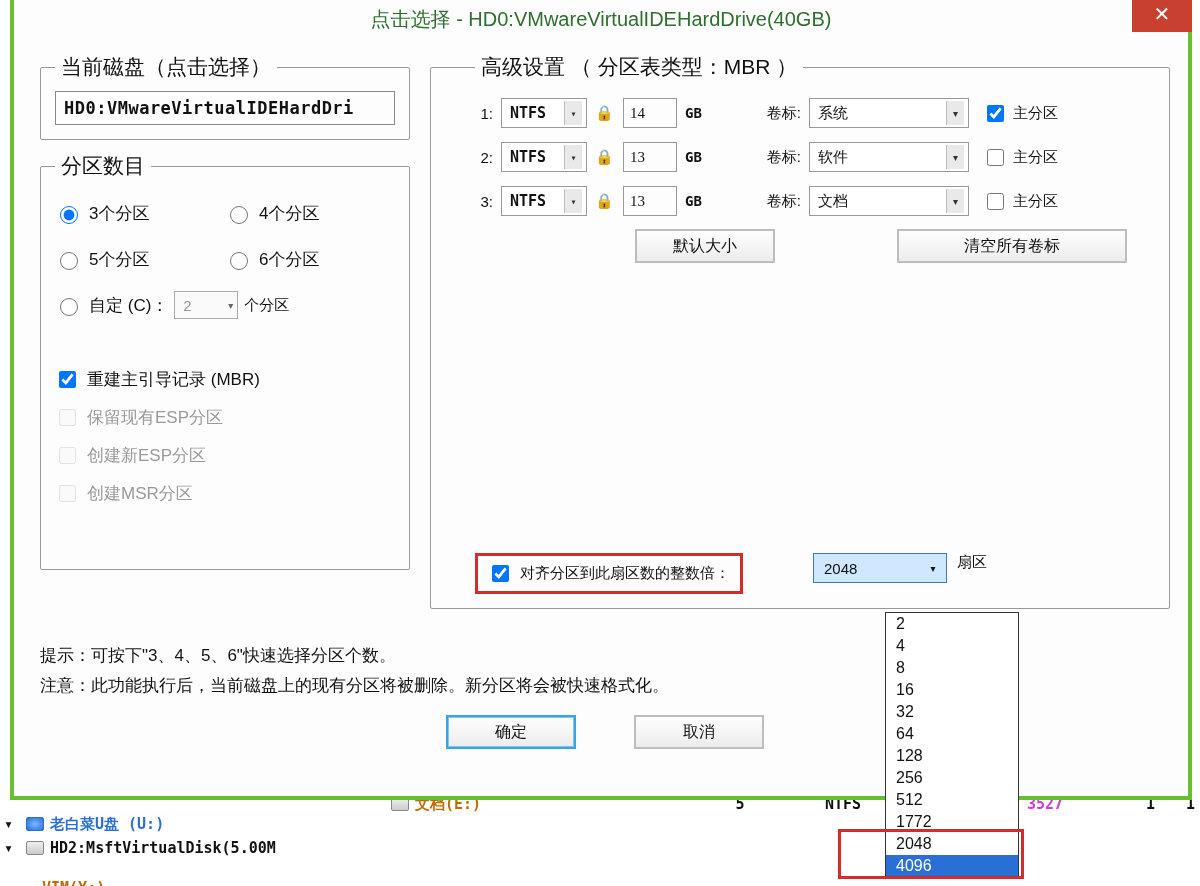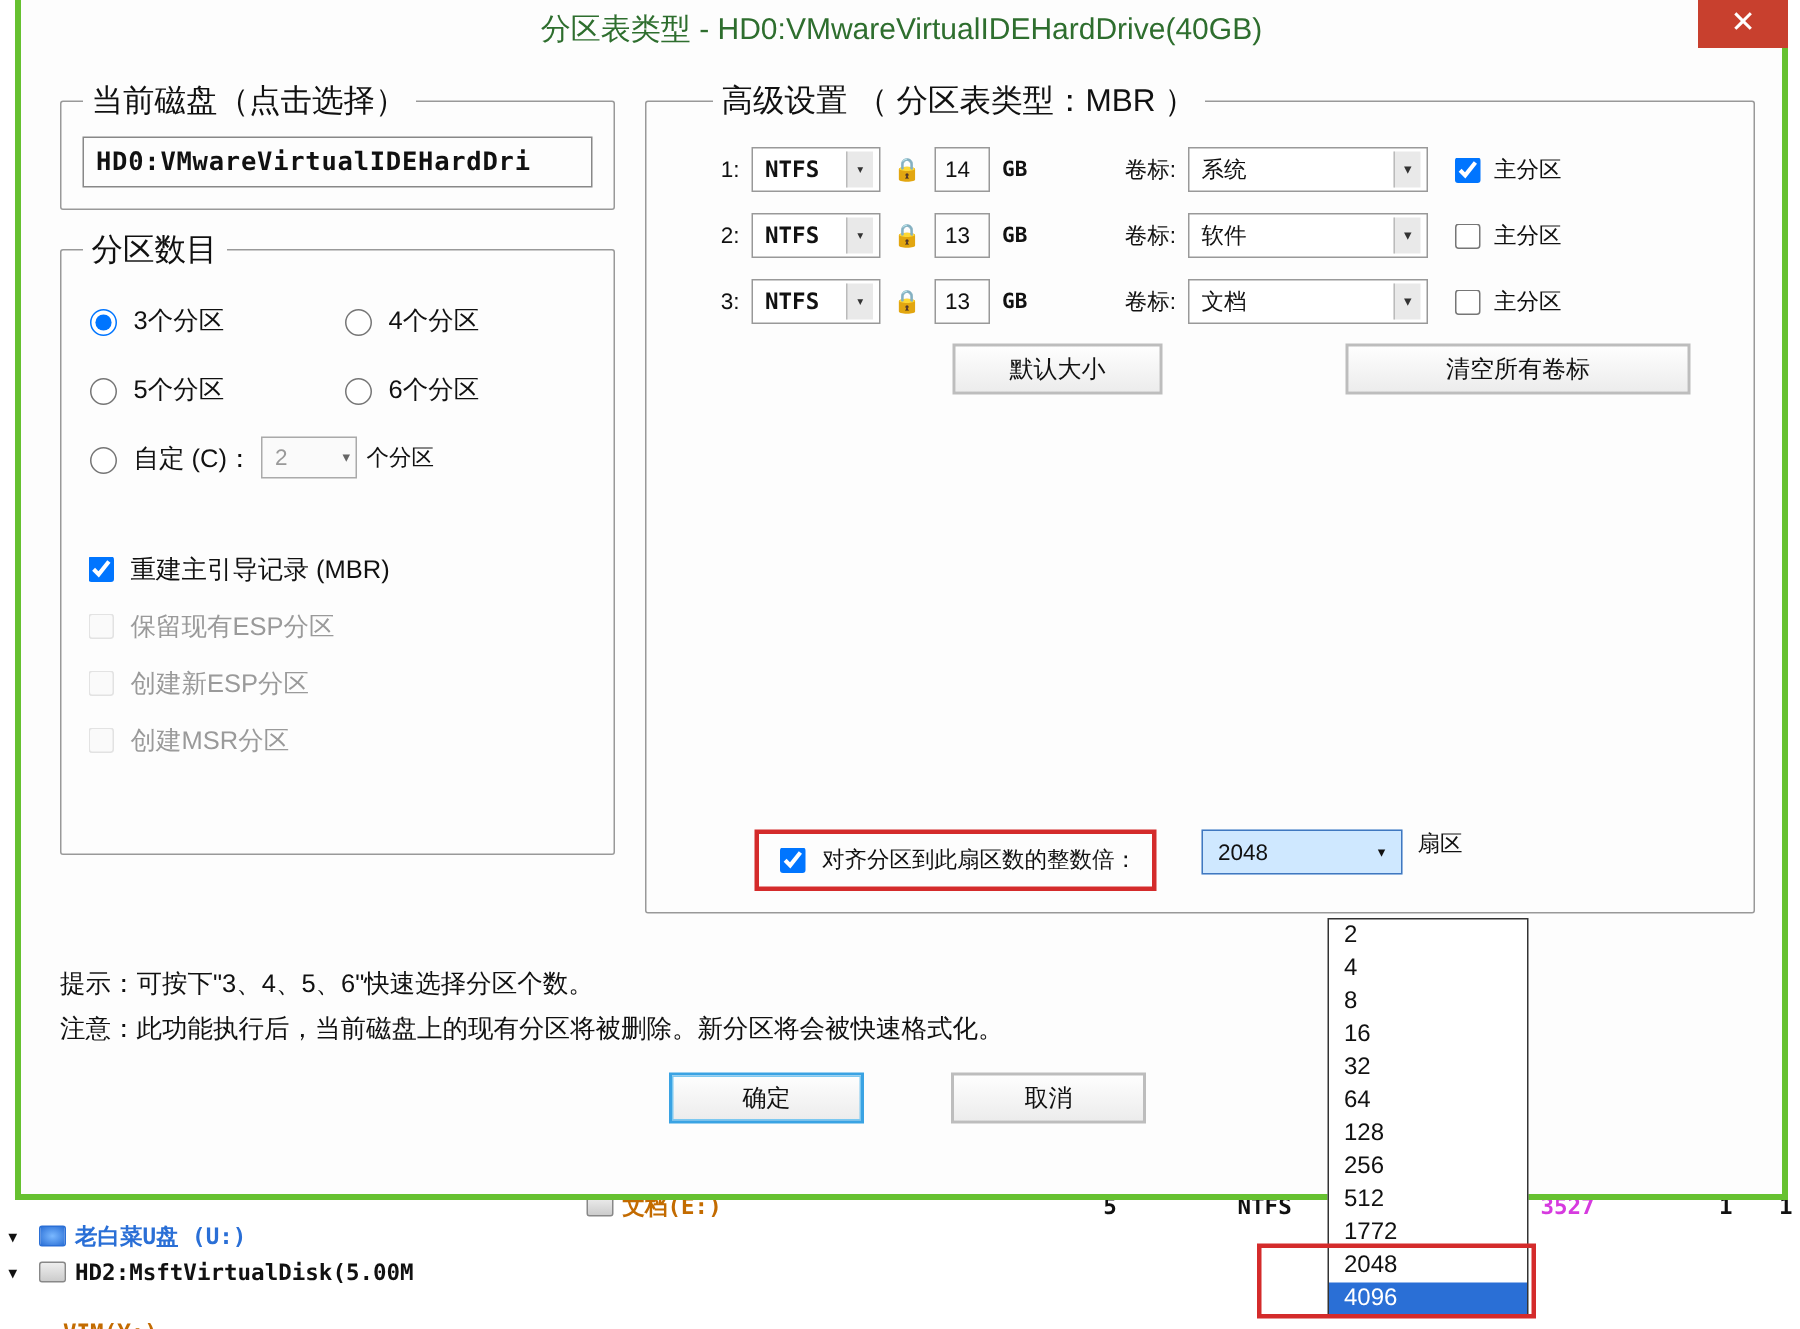--- a/index.html
+++ b/index.html
@@ -94,42 +94,42 @@
     display:inline-flex; align-items:center; justify-content:space-between;
     padding:0 4px 0 8px;
   }
   .select { width:86px; font-family:"SimSun",monospace; font-weight:bold; }
   .select .arrow, .combo .arrow {
     width:18px; height:24px; background:#e9e9e9; border-left:1px solid #bbb;
     display:flex;align-items:center;justify-content:center;font-size:10px;color:#333;
   }
   .lock { width:20px; display:inline-flex; justify-content:center; }
   .size-in {
-    width:37px; height:30px; border:1px solid #999; padding:0 6px;
-    display:inline-flex; align-items:center; font-family:Liberation Sans, sans-serif;
+    width:54px; height:30px; border:1px solid #999; padding:0 6px;
+    display:inline-flex; align-items:center; font-family:Liberation Serif, serif;
   }
   .gb { width:30px; font-family:"SimSun",monospace; font-weight:bold; font-size:14px; }
   .lbl { width:50px; text-align:right; margin-left:28px; }
   .combo { width:160px; }
   .chk-inline { display:inline-flex; align-items:center; gap:6px; margin-left:6px; }
   .chk-inline input{width:17px;height:17px;}
 
   .btn {
     height:34px; border:2px solid #bdbdbd; background:linear-gradient(#fefefe,#ececec);
     display:inline-flex; align-items:center; justify-content:center;
     font-size:16px; padding:0 14px; cursor:pointer;
   }
   .btn.focus { border-color:#3aa3e3; box-shadow: inset 0 0 0 1px #7cc8f0; }
   .btn-row { display:flex; gap:30px; margin-top:6px; }
   .btn.med { width:140px; }
   .align-box {
     border:3px solid #d42b2b; padding:6px 10px; display:inline-flex; align-items:center;
     gap:8px;
   }
-  .align-wrap { margin-top:86px; display:flex; align-items:flex-start; gap:30px;margin-left:28px; }
+  .align-wrap { margin-top:86px; display:flex; align-items:flex-start; gap:70px; }
   .sector-select {
     width:134px; height:30px; border:1px solid #4078c0;
     background:#cfe8ff; display:flex; align-items:center; justify-content:space-between;
     padding:0 4px 0 10px;
   }
   .sector-select .arrow{width:18px;height:24px;display:flex;align-items:center;justify-content:center;font-size:10px;}
   .dropdown {
     position:absolute; width:134px; border:1px solid #333; background:#fff;
     font-size:16px;
   }
@@ -174,21 +174,21 @@
     <span class="drive-ic"></span>
     <span>HD2:MsftVirtualDisk(5.00M</span>
   </div>
   <div class="bg-row" style="position:absolute;left:42px;top:88px;">
     <span class="orange">VIM(Y:)</span>
   </div>
 </div>
 
 <div class="dialog">
   <div class="titlebar">
-    <div class="title">分区表类型 - HD0:VMwareVirtualIDEHardDrive(40GB)</div>
+    <div class="title">点击选择 - HD0:VMwareVirtualIDEHardDrive(40GB)</div>
     <div class="close">
         <span>✕</span>
       </div>
   </div>
 
   <div class="body">
     <div class="cols">
 
       <div class="left">
         <fieldset>

